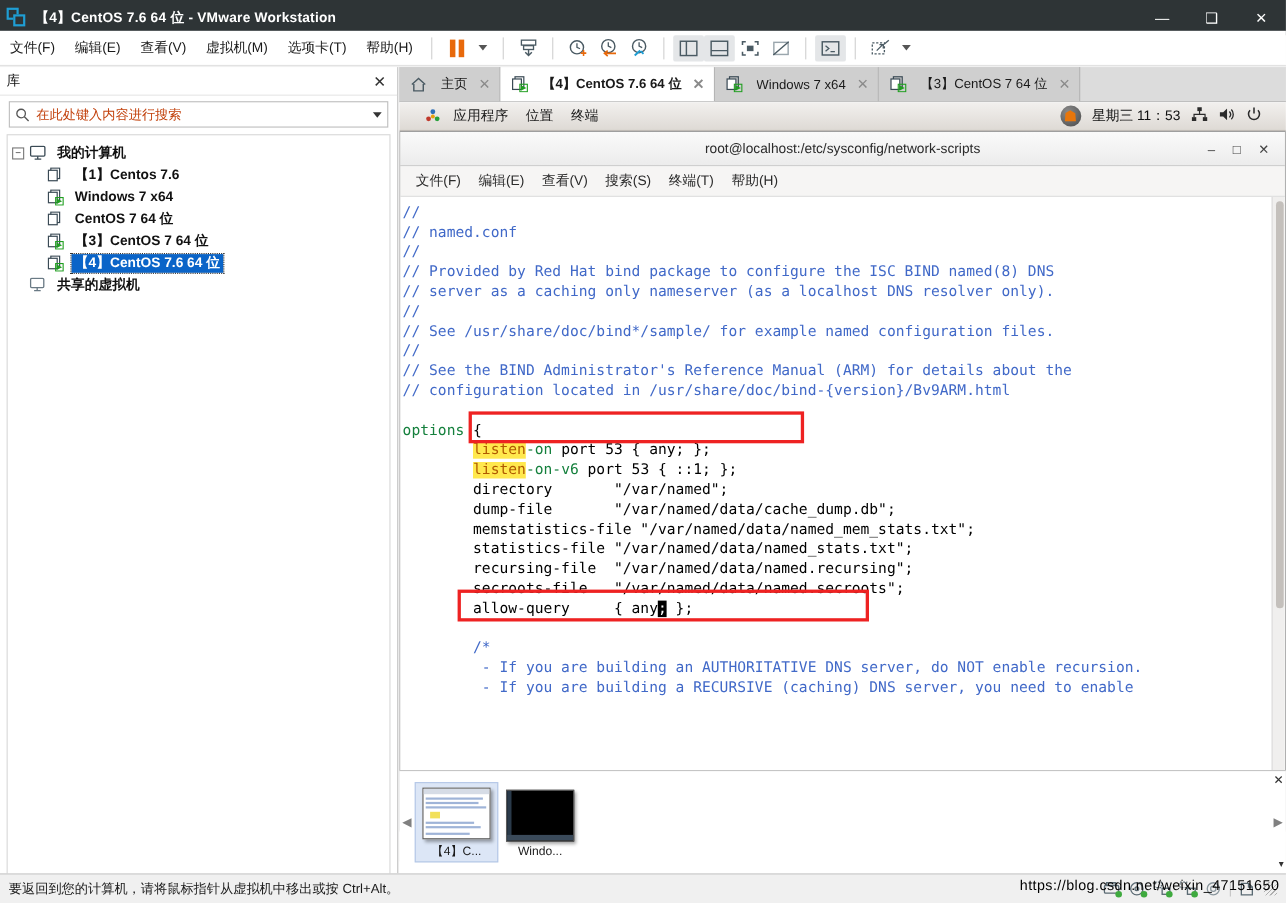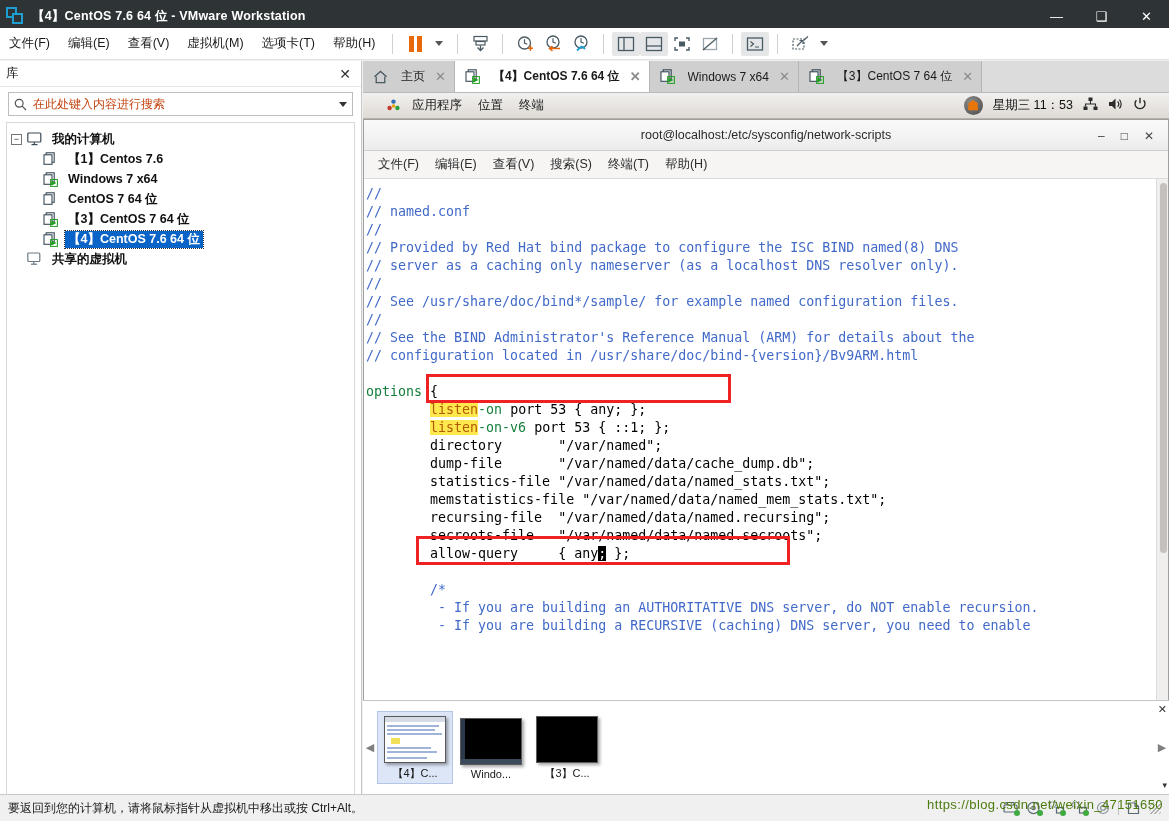--- a/index.html
+++ b/index.html
@@ -214,21 +214,21 @@
   .vm-statusbar {
     position: absolute; left: 0; bottom: 0; width: 1169px; height: 27px;
     background: #f0f0f0; border-top: 1px solid #c8c8c8;
     display: flex; align-items: center; padding: 0 8px; font-size: 12px; color: #1a1a1a;
   }
   .status-icons { margin-left: auto; display: flex; align-items: center; gap: 7px; }
   .sic { position: relative; width: 16px; height: 14px; }
   .sic .dot { position: absolute; right: -1px; bottom: -1px; width: 6px; height: 6px;
     background: #3faa3f; border-radius: 50%; }
   .watermark {
-    position: absolute; right: 6px; bottom: 9px; font-size: 13px; color: #4d7c0f;
+    position: absolute; right: 6px; bottom: 9px; font-size: 13px; color: #000000;
     letter-spacing: .4px; pointer-events: none; white-space: nowrap;
     font-family: "Liberation Sans", sans-serif;
   }
   .grip { width: 12px; height: 12px; background:
       repeating-linear-gradient(135deg, #b0b0b0 0 1px, transparent 1px 3px); }
 </style>
 </head>
 <body>
 
 <div id="app">
@@ -560,22 +560,22 @@
             <div class="tline"><span class="cmt">// See /usr/share/doc/bind*/sample/ for example named configuration files.</span></div>
             <div class="tline"><span class="cmt">//</span></div>
             <div class="tline"><span class="cmt">// See the BIND Administrator's Reference Manual (ARM) for details about the</span></div>
             <div class="tline"><span class="cmt">// configuration located in /usr/share/doc/bind-{version}/Bv9ARM.html</span></div>
             <div class="tline">&nbsp;</div>
             <div class="tline"><span class="kw">options</span><span> {</span></div>
             <div class="tline"><span>        </span><span class="hl">listen</span><span class="kw">-on</span><span> port 53 { any; };</span></div>
             <div class="tline"><span>        </span><span class="hl">listen</span><span class="kw">-on-v6</span><span> port 53 { ::1; };</span></div>
             <div class="tline"><span>        directory       "/var/named";</span></div>
             <div class="tline"><span>        dump-file       "/var/named/data/cache_dump.db";</span></div>
+            <div class="tline"><span>        memstatistics-file "/var/named/data/named_mem_stats.txt";</span></div>
             <div class="tline"><span>        statistics-file "/var/named/data/named_stats.txt";</span></div>
-            <div class="tline"><span>        memstatistics-file "/var/named/data/named_mem_stats.txt";</span></div>
             <div class="tline"><span>        recursing-file  "/var/named/data/named.recursing";</span></div>
             <div class="tline"><span>        secroots-file   "/var/named/data/named.secroots";</span></div>
             <div class="tline"><span>        allow-query     { any</span><span class="cursorblk">;</span><span> };</span></div>
             <div class="tline">&nbsp;</div>
             <div class="tline"><span class="cmt">        /*</span></div>
             <div class="tline"><span class="cmt">         - If you are building an AUTHORITATIVE DNS server, do NOT enable recursion.</span></div>
             <div class="tline"><span class="cmt">         - If you are building a RECURSIVE (caching) DNS server, you need to enable</span></div>
           </div>
         <div class="vstatus">
           <span>-- 插入 --</span>
@@ -616,24 +616,20 @@
           </div>
           <div class="thumb-lbl">【4】C...</div>
         </div>
         <div class="thumb-item">
           <div class="thumb-pic">
             <div style="position:absolute;left:0;top:0;width:4px;height:47px;background:#2a3a4a;"></div>
             <div style="position:absolute;left:0;bottom:0;width:62px;height:5px;background:#3a4a5a;"></div>
           </div>
           <div class="thumb-lbl">Windo...</div>
         </div>
-        <div class="thumb-item">
-          <div class="thumb-pic"></div>
-          <div class="thumb-lbl">【3】C...</div>
-        </div>
       </div>
     <div class="arrow-r" style="margin-left:auto;">▶</div>
     <div class="strip-close">✕</div>
     <div class="strip-down">▾</div>
   </div>
 
   <div class="vm-statusbar">
     <span>要返回到您的计算机，请将鼠标指针从虚拟机中移出或按 Ctrl+Alt。</span>
     <span class="status-icons">
       <span class="sic">

